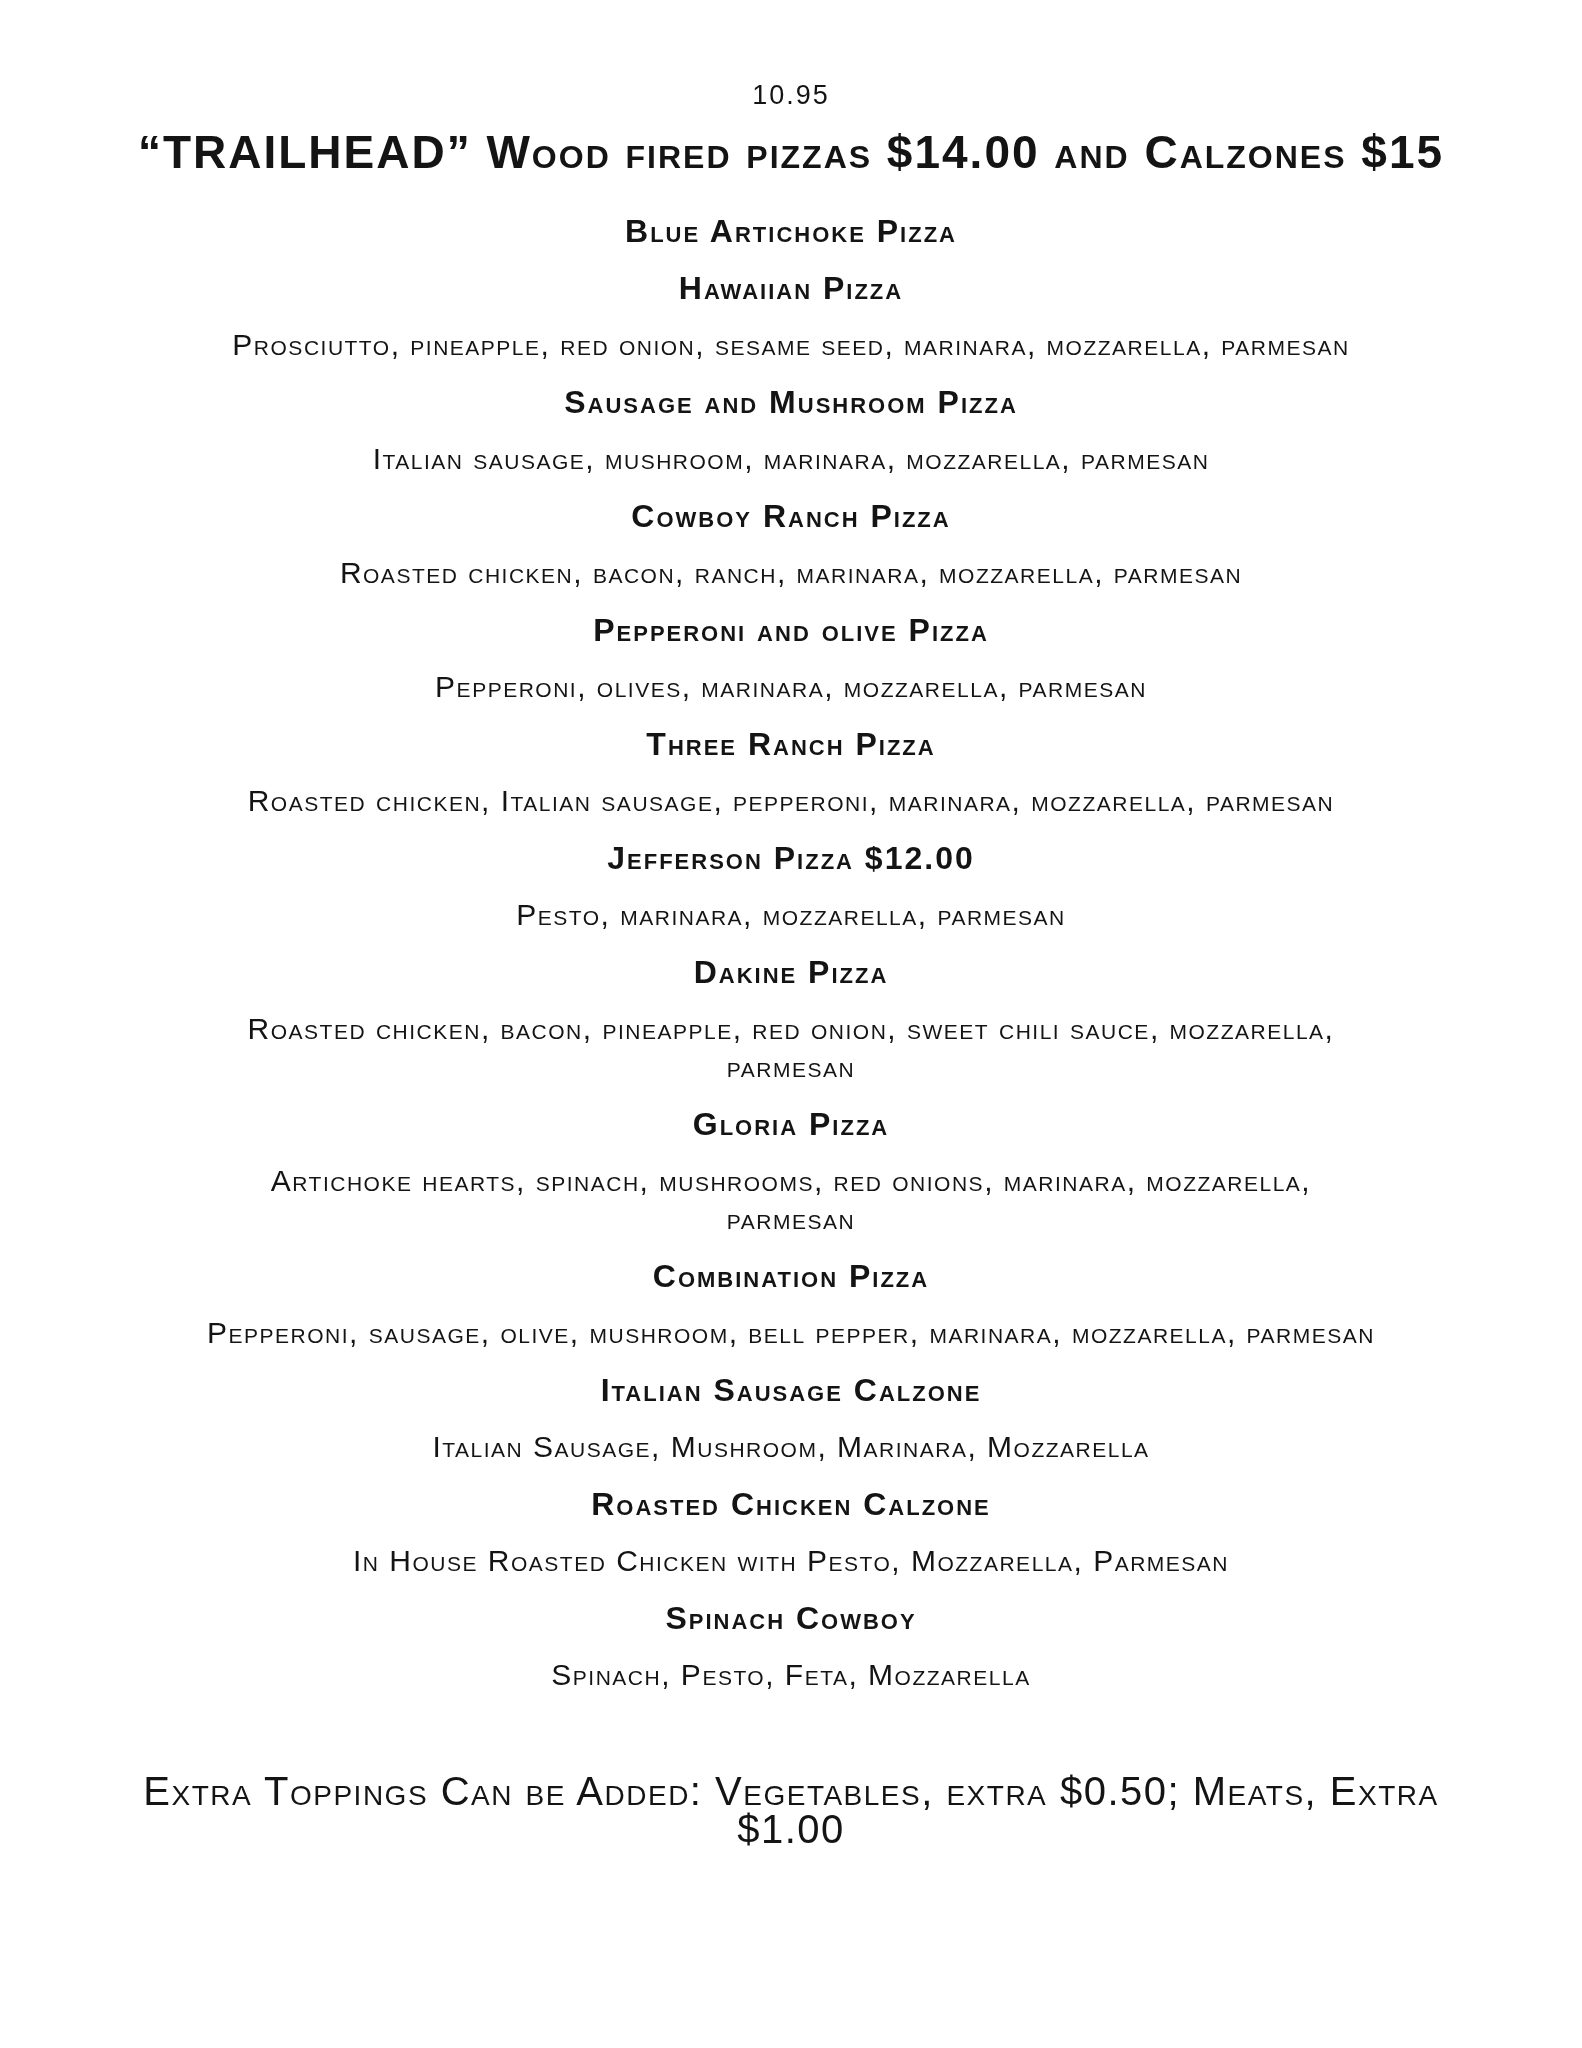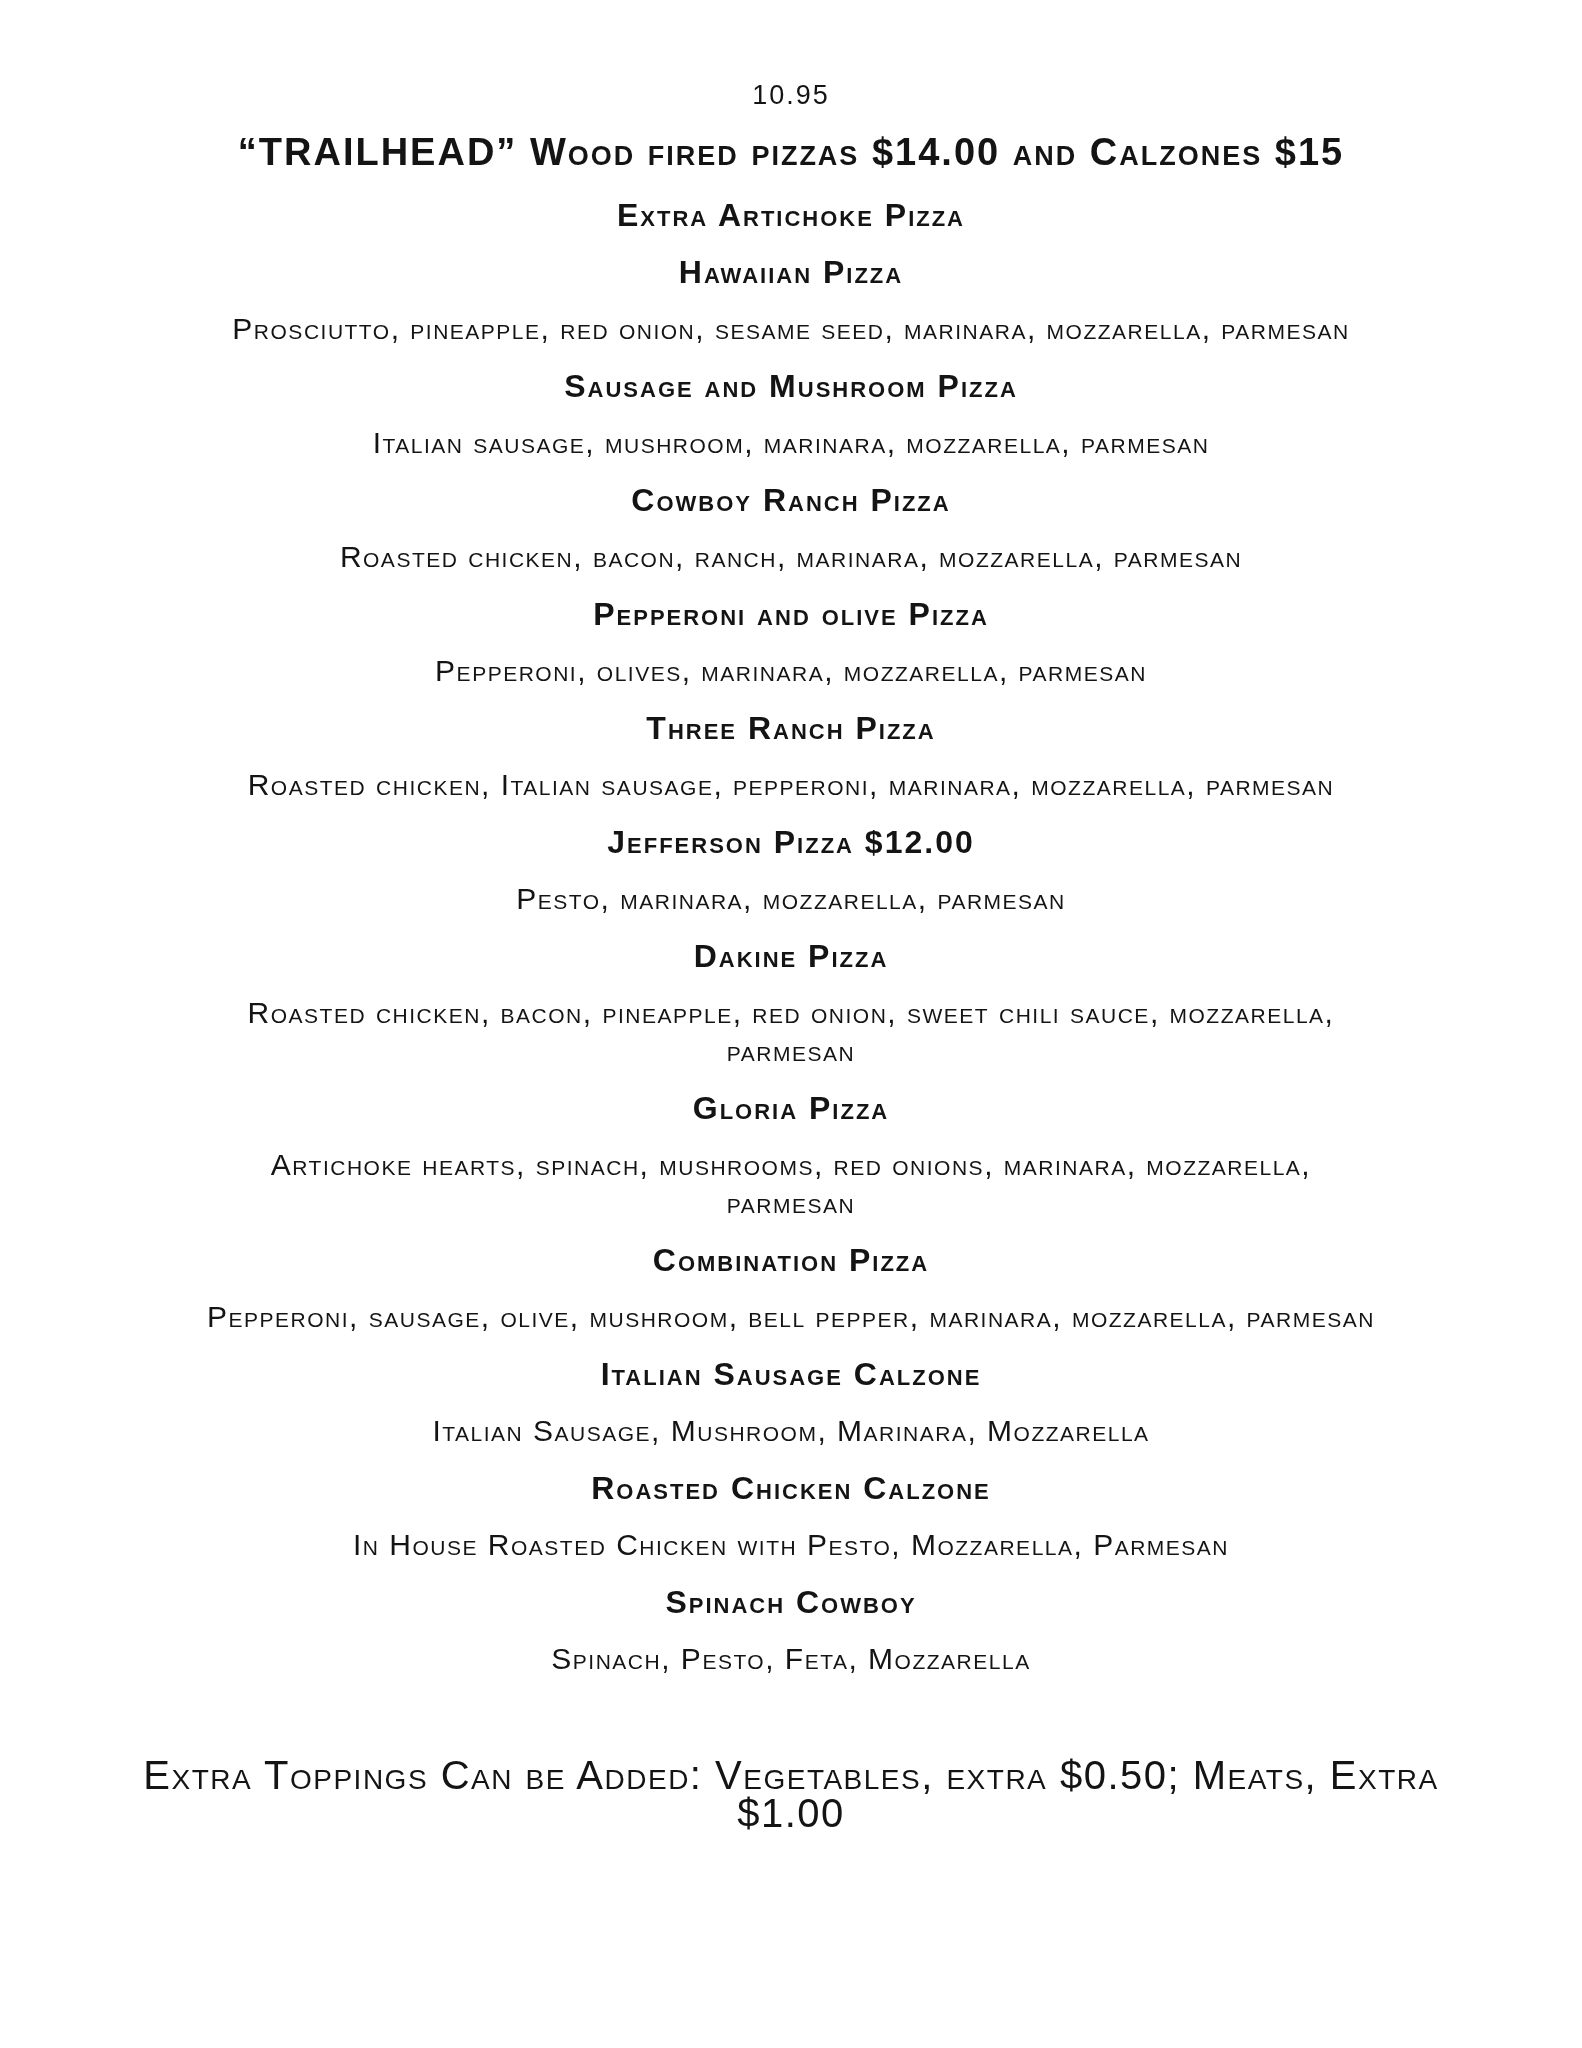--- a/index.html
+++ b/index.html
@@ -23,26 +23,26 @@
     background: #ffffff;
   }
   .price-note {
     font-size: 27px;
     line-height: 38px;
     letter-spacing: 2px;
     margin: 0 0 14px 0;
     font-variant: small-caps;
   }
   .doc-title {
-    font-size: 38px;
+    font-size: 46px;
     line-height: 48px;
     font-weight: bold;
     font-variant: small-caps;
     letter-spacing: 2px;
-    margin: 0 0 20px 0;
+    margin: 0 0 36px 0;
   }
   .menu-item .item-name {
     font-size: 32px;
     line-height: 38px;
     font-weight: bold;
     font-variant: small-caps;
     letter-spacing: 2px;
     margin: 0 0 19px 0;
   }
   .menu-item .item-desc {
@@ -64,21 +64,21 @@
 </head>
 <body>
 
 <div class="page">
   <p class="price-note">10.95</p>
 
   <h1 class="doc-title">“TRAILHEAD” Wood fired pizzas $14.00 and Calzones $15</h1>
 
   <div id="menu-items">
   <section class="menu-item">
-    <h2 class="item-name">Extra Artichoke Pizza</h2>
+    <h2 class="item-name">Blue Artichoke Pizza</h2>
   </section>
 
   <section class="menu-item">
     <h2 class="item-name">Hawaiian Pizza</h2>
     <p class="item-desc">Prosciutto, pineapple, red onion, sesame seed, marinara, mozzarella, parmesan</p>
   </section>
 
   <section class="menu-item">
     <h2 class="item-name">Sausage and Mushroom Pizza</h2>
     <p class="item-desc">Italian sausage, mushroom, marinara, mozzarella, parmesan</p>

